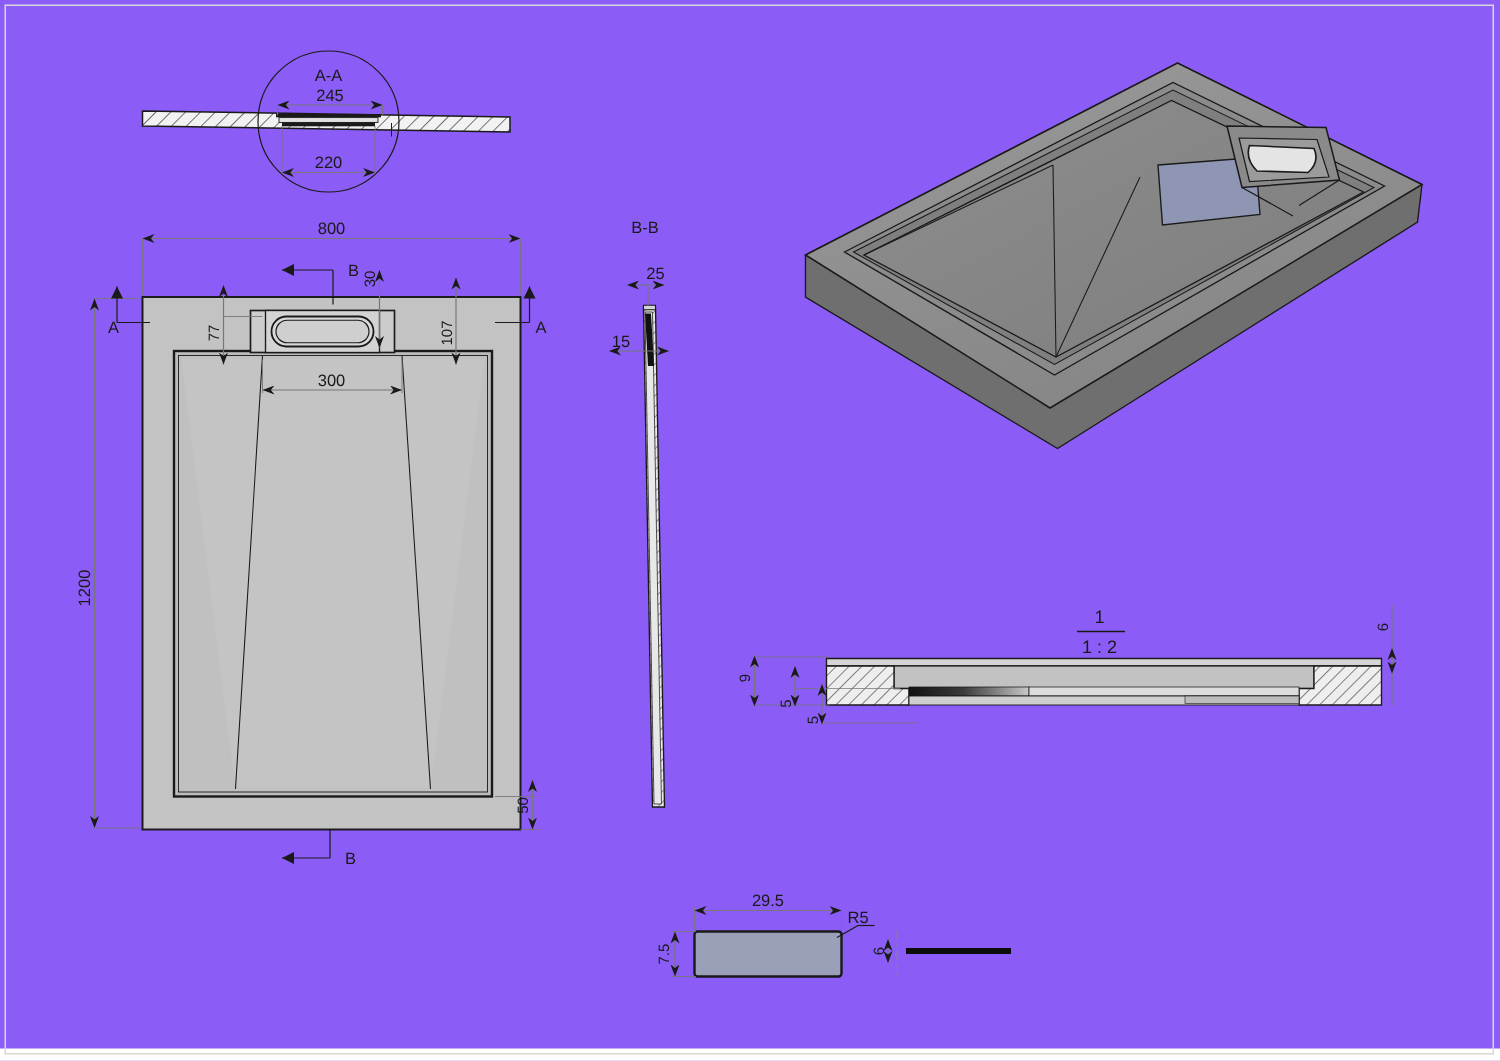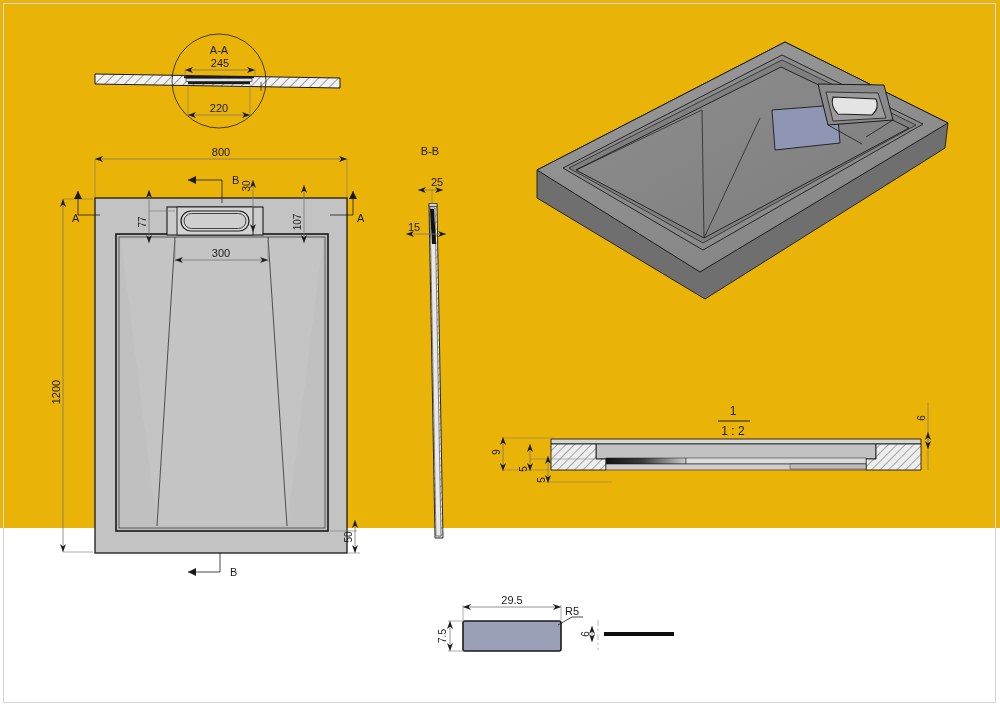--- a/index.html
+++ b/index.html
@@ -1,19 +1,19 @@
 <!DOCTYPE html>
 <html><head>
 <meta charset="utf-8">
 <title>Shower Tray Technical Drawing</title>
 <style>
   html,body{margin:0;padding:0;background:#ffffff;}
   body{width:1000px;height:707px;overflow:hidden;
        font-family:"Liberation Sans", sans-serif;}
-  #sheet{position:relative;width:1000px;height:528px;background:#eab308;}
+  #sheet{position:relative;width:1000px;height:699px;background:#8b5cf6;}
   #frame{position:absolute;left:3px;top:3px;width:993px;height:700px;
          border:1px solid #d8d8d8;box-sizing:border-box;}
   svg{position:absolute;left:0;top:0;}
   .dimtxt{font-family:"Liberation Sans", sans-serif;font-size:11px;fill:#1a1a1a;}
   .dimtxt-s{font-family:"Liberation Sans", sans-serif;font-size:10px;fill:#1a1a1a;}
   .lbl{font-family:"Liberation Sans", sans-serif;font-size:11px;fill:#1a1a1a;}
   .scaletxt{font-family:"Liberation Sans", sans-serif;font-size:12px;fill:#1a1a1a;}
 </style>
 </head>
 <body>

